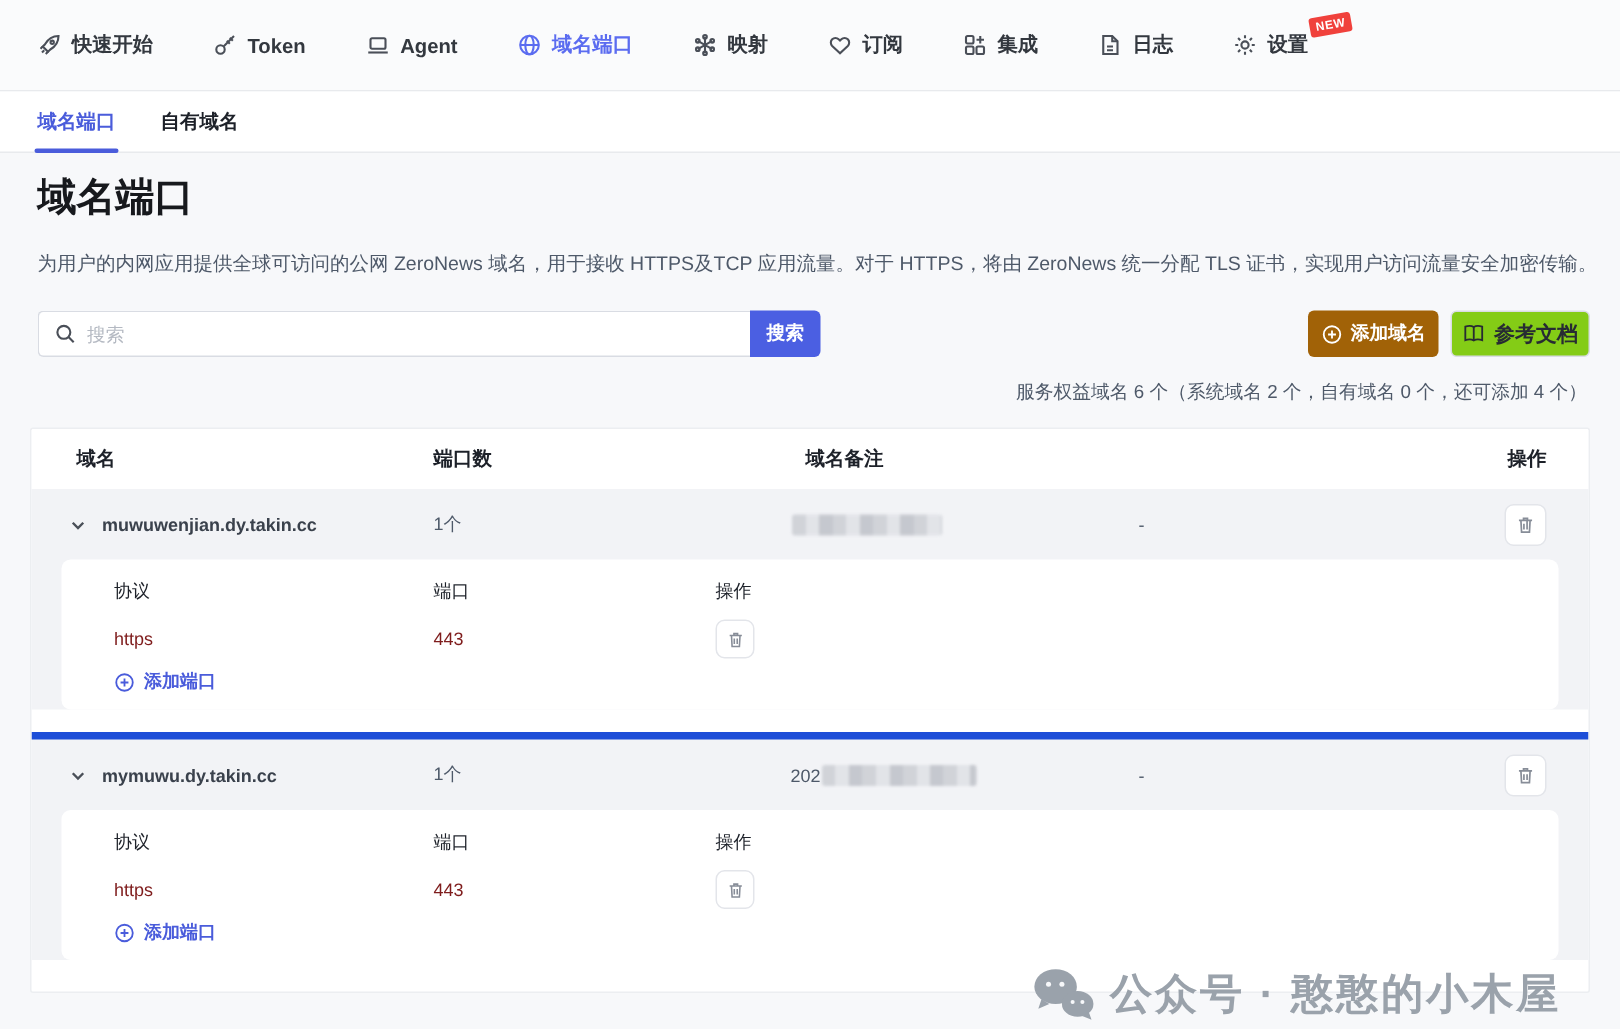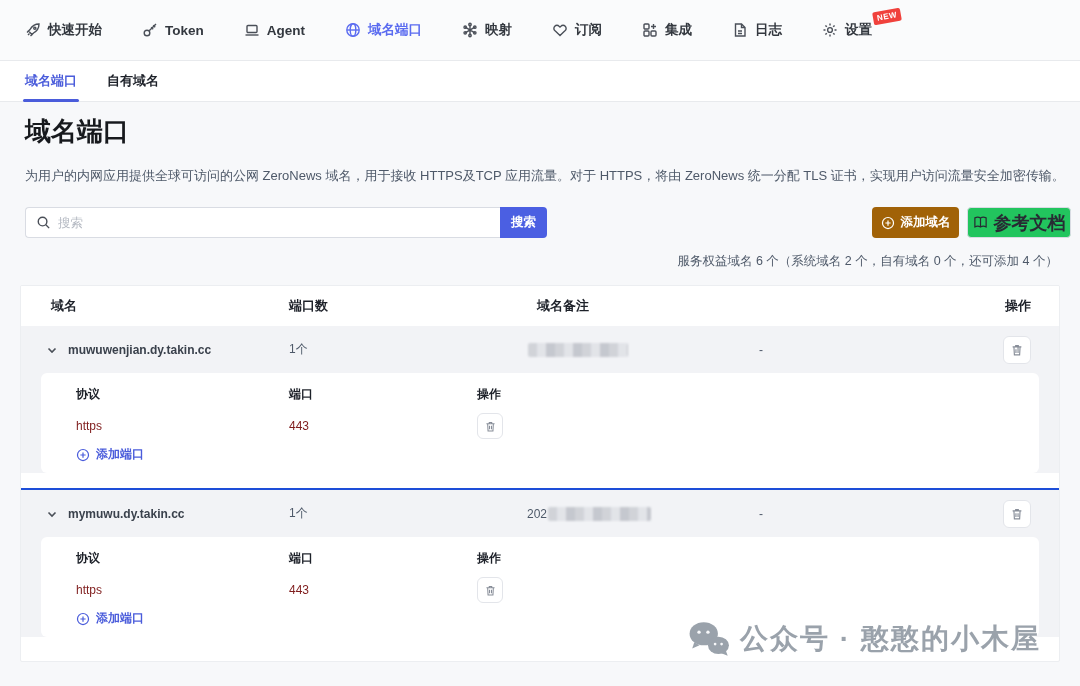--- a/index.html
+++ b/index.html
@@ -52,68 +52,68 @@
   .btn-search {
     width:47px; background:#4b5fe2; color:#fff; border:none; font-size:12.5px; font-weight:600;
     border-radius:0 4px 4px 0; cursor:pointer; font-family:inherit;
   }
   .btn-add-domain {
     position:absolute; left:872px; top:207px; width:87px; height:31px;
     background:#a16207; color:#fff; border:none; border-radius:4px; font-size:12.5px; font-weight:600;
     display:flex; align-items:center; justify-content:center; gap:6px; cursor:pointer; font-family:inherit;
   }
   .btn-docs {
-    position:absolute; left:967px; top:207px; width:104px; height:31px;
-    background:#22c55e; color:#272b33; border:1px solid #d9dce3; border-radius:4px; font-size:18px; font-weight:600;
+    position:absolute; left:967px; top:207px; width:93px; height:31px;
+    background:#84cc16; color:#272b33; border:1px solid #d9dce3; border-radius:4px; font-size:14px; font-weight:600;
     display:flex; align-items:center; justify-content:center; gap:6px; cursor:pointer; font-family:inherit;
   }
   .quota { position:absolute; right:22px; top:253px; font-size:12.5px; color:#4e5969;margin-left:24px; }
 
   
   .table {
     position:absolute; left:20px; top:285px; width:1040px; height:377px;
     background:#fff; border:1px solid #eceef1; border-radius:2px; overflow:hidden;
   }
   .t-head { display:flex; height:40px; align-items:center; background:#fff; font-size:13px; font-weight:700; color:#1d2129; }
   .c1 { width:268px; padding-left:30px; }
   .c2 { width:238px; }
   .c3 { width:222px; }
   .c4 { width:230px; padding-left:10px; }
   .c5 { flex:1; text-align:right; padding-right:28px; }
 
   .group { background:#f2f3f6; }
-  .group + .group { border-top:2px solid #1d4ed8; }
+  .group + .group { border-top:5px solid #1d4ed8; }
   .g-row { display:flex; align-items:center; height:47px; font-size:12px; color:#4e5969; }
   .g-row .c1 { display:flex; align-items:center; gap:10px; font-weight:700; color:#3a414c; padding-left:25px; }
   .chev { color:#4a4f58; cursor:pointer; display:flex; }
   .redact { display:inline-block; height:14px; vertical-align:middle; border-radius:2px; opacity:.75;
     background:repeating-linear-gradient(90deg,#c6c9cf 0 9px,#dddfe4 9px 18px,#b7bac2 18px 27px);
     filter:blur(1.2px); }
   .created-cell { display:flex; align-items:center; gap:1px; }
   .icon-btn {
     width:28px; height:28px; background:#fff; border:1px solid #e3e5ea; border-radius:6px;
     display:inline-flex; align-items:center; justify-content:center; color:#878d98; cursor:pointer;
   }
   .g-row .c5 { display:flex; justify-content:flex-end; }
 
   .subcard {
     margin:0 20px 15px 20px; background:#fff; border-radius:6px; padding:13px 0 10px 0; height:100px;
   }
   .s-cols { display:flex; font-size:12px; }
   .s1 { width:248px; padding-left:35px; }
   .s2 { width:188px; }
   .s3 { flex:1; }
-  .s-head { font-weight:700; color:#1d2129; margin-bottom:9px; }
+  .s-head { font-weight:400; color:#1d2129; margin-bottom:9px; }
   .s-val { color:#7f1d1d; display:flex; align-items:center; height:28px; }
   .icon-btn.sm { width:26px; height:26px; }
   .add-port { display:inline-flex; align-items:center; gap:6px; color:#4a5cdb; font-size:12px; font-weight:600; cursor:pointer; margin:6px 0 0 35px; }
 
   
   .watermark {
-    position:absolute; left:688px; top:620px; display:flex; align-items:center; gap:10px;
+    position:absolute; left:688px; top:644px; display:flex; align-items:center; gap:10px;
     color:#9aa2ab; font-size:28px; font-weight:600; letter-spacing:2px; z-index:20; pointer-events:none;
   }
 </style>
 </head>
 <body>
 
 <div class="topnav">
   <div class="nav-item">
     <span class="nicon">
         <svg viewBox="0 0 16 16" width="16" height="16" fill="none" stroke="currentColor" stroke-width="1.4">

